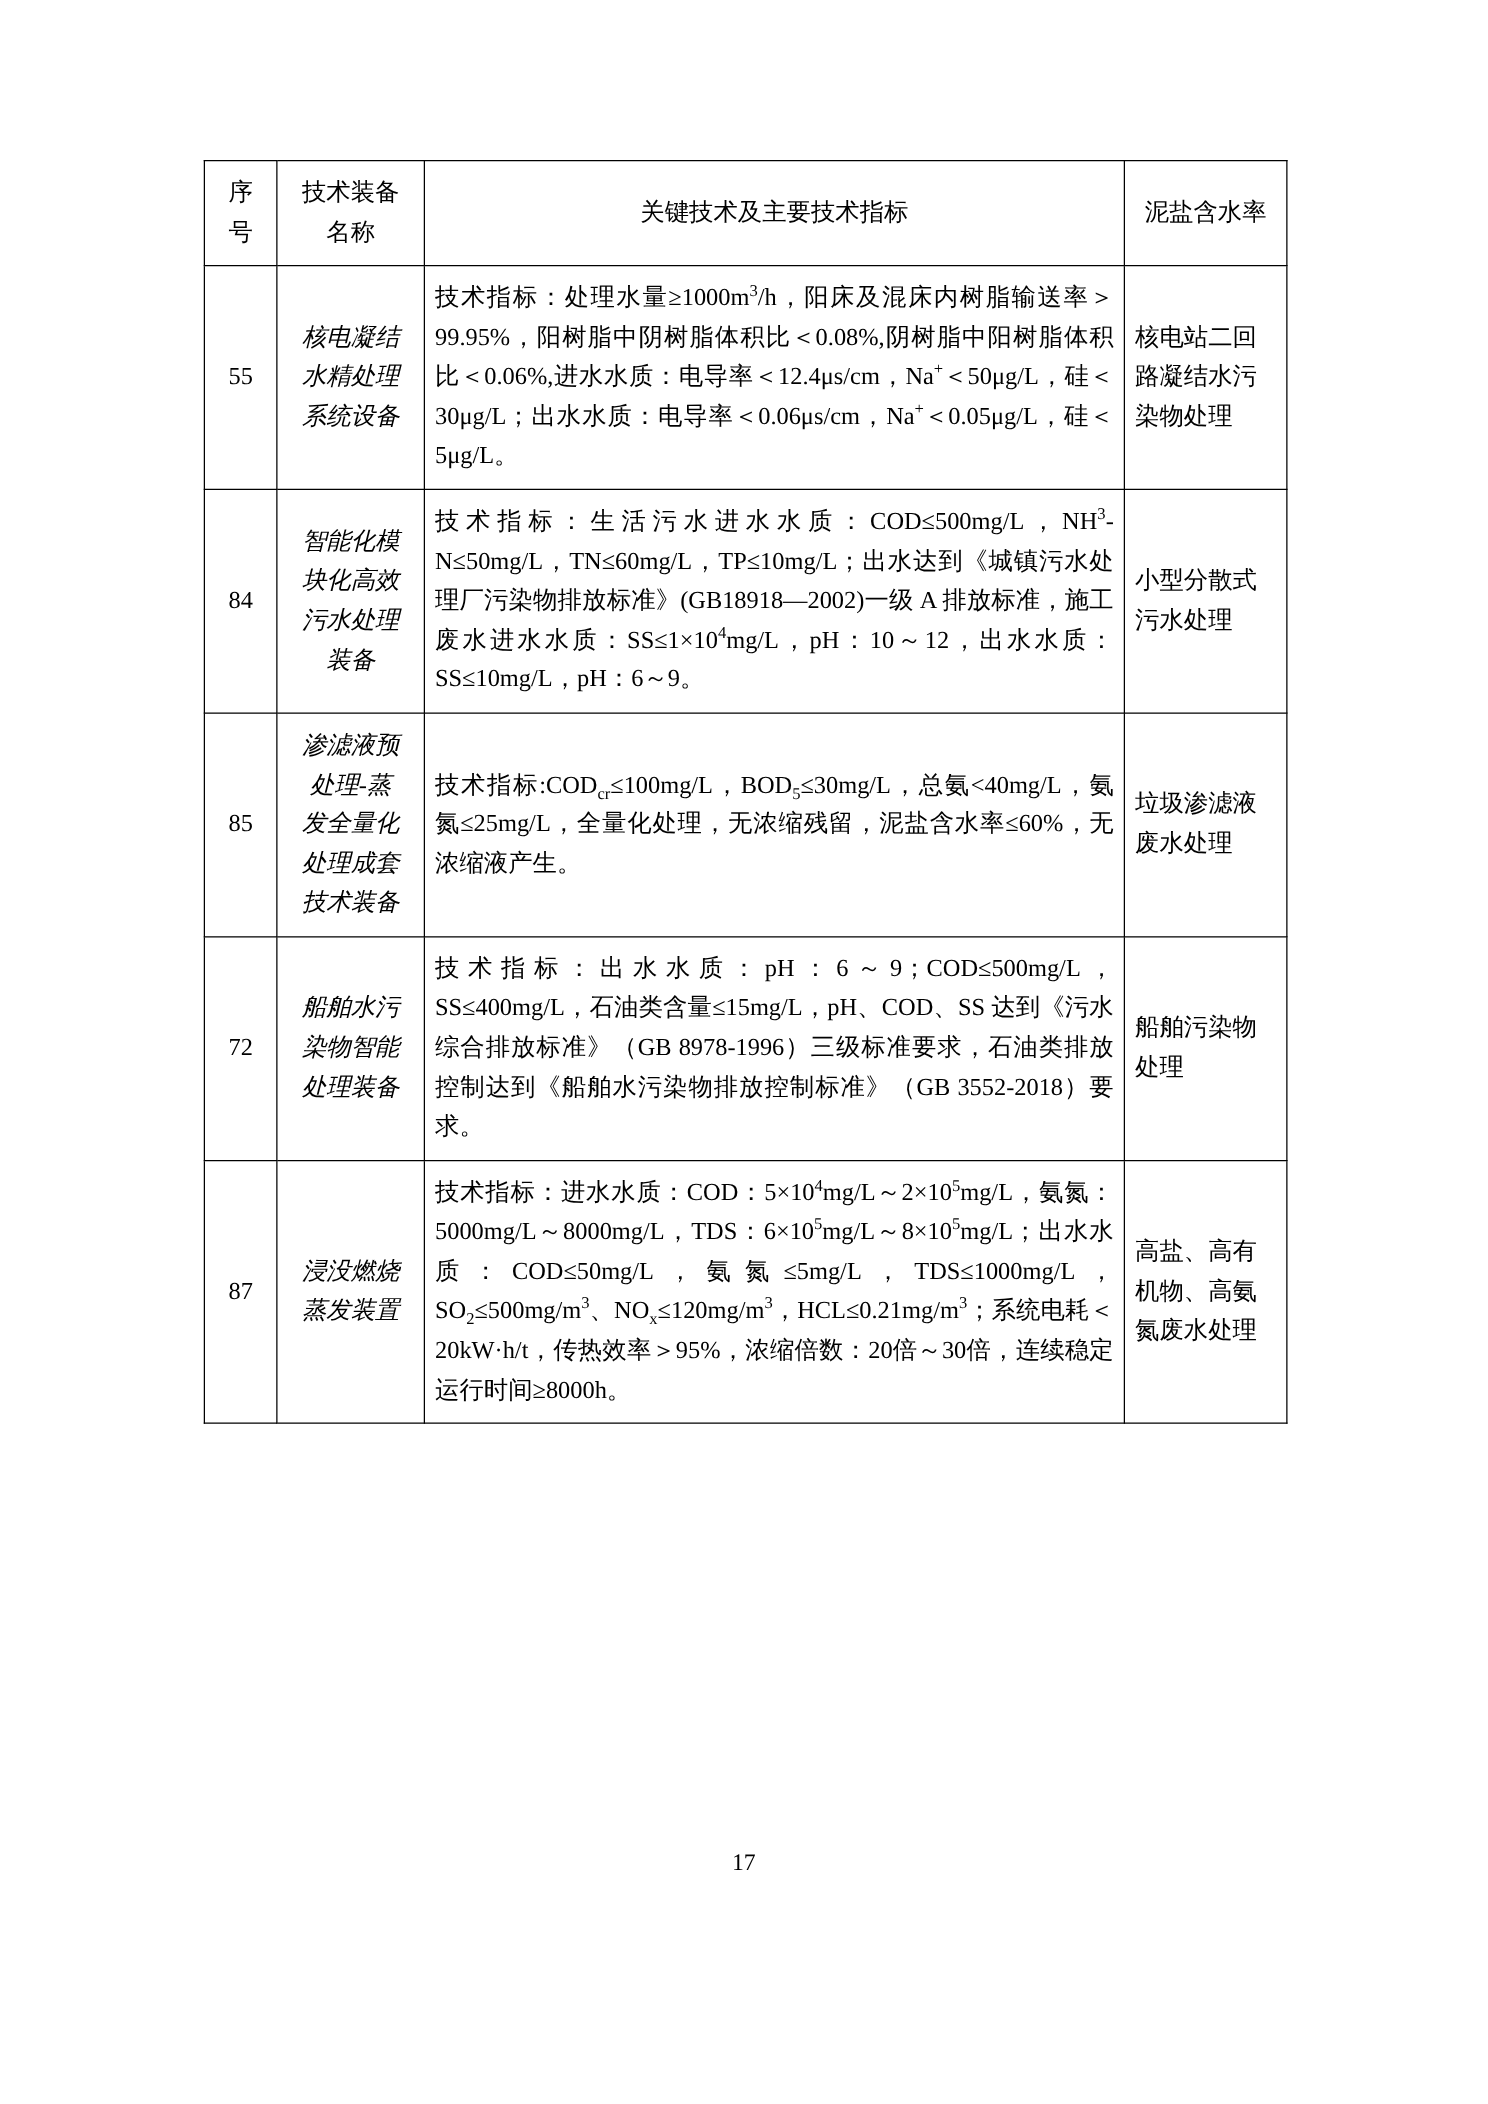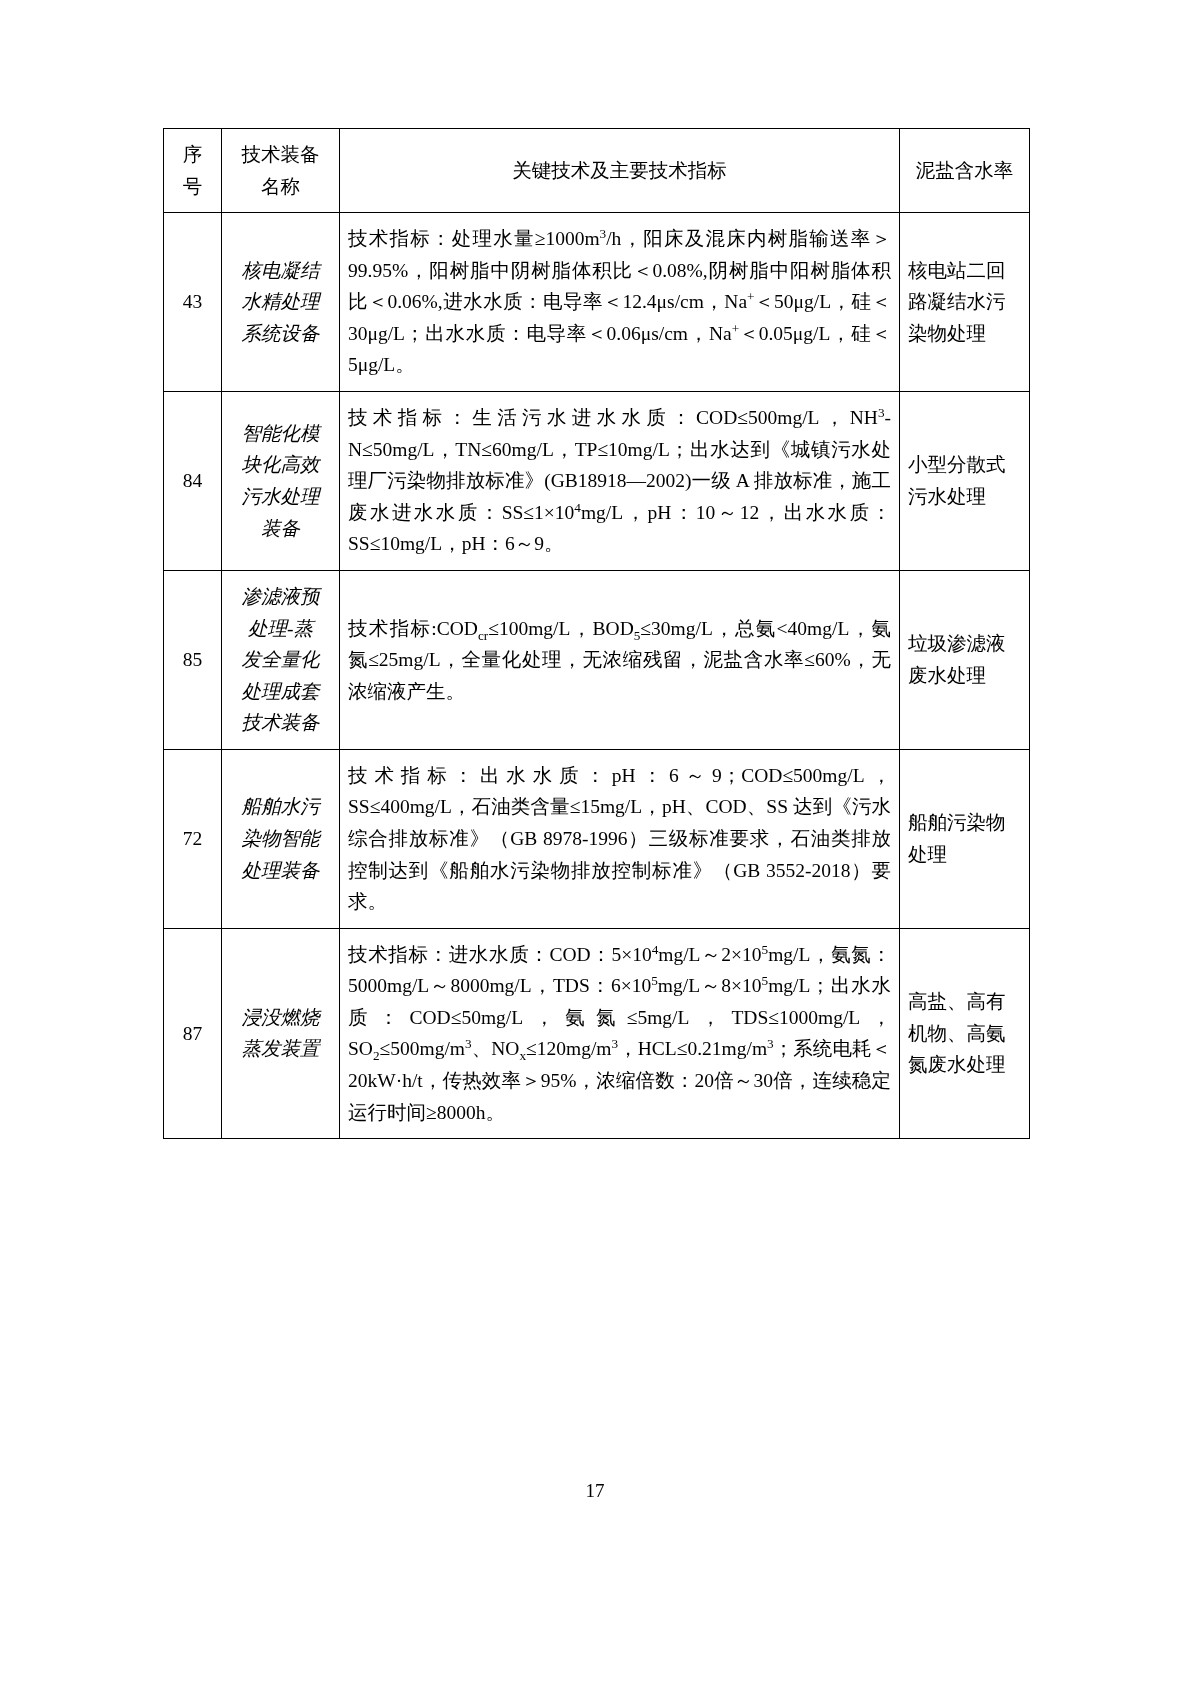--- a/index.html
+++ b/index.html
@@ -99,21 +99,21 @@
       <tr>
         <td>序<br>号</td>
         <td>技术装备<br>名称</td>
         <td>关键技术及主要技术指标</td>
         <td>泥盐含水率</td>
       </tr>
     </thead>
     <tbody>
 
       <tr>
-        <td class="cell-no">43</td>
+        <td class="cell-no">55</td>
         <td class="cell-name">核电凝结<br>水精处理<br>系统设备</td>
         <td class="cell-key">技术指标：处理水量≥1000m<sup>3</sup>/h，阳床及混床内树脂输送率＞99.95%，阳树脂中阴树脂体积比＜0.08%,阴树脂中阳树脂体积比＜0.06%,进水水质：电导率＜12.4μs/cm，Na<sup>+</sup>＜50μg/L，硅＜30μg/L；出水水质：电导率＜0.06μs/cm，Na<sup>+</sup>＜0.05μg/L，硅＜5μg/L。</td>
         <td class="cell-scope">核电站二回<br>路凝结水污<br>染物处理</td>
       </tr>
 
       <tr>
         <td class="cell-no">84</td>
         <td class="cell-name">智能化模<br>块化高效<br>污水处理<br>装备</td>
         <td class="cell-key">技术指标：生活污水进水水质：COD≤500mg/L，NH<sup>3</sup>-N≤50mg/L，TN≤60mg/L，TP≤10mg/L；出水达到《城镇污水处理厂污染物排放标准》(GB18918—2002)一级 A 排放标准，施工废水进水水质：SS≤1×10<sup>4</sup>mg/L，pH：10～12，出水水质：SS≤10mg/L，pH：6～9。</td>
         <td class="cell-scope">小型分散式<br>污水处理</td>

